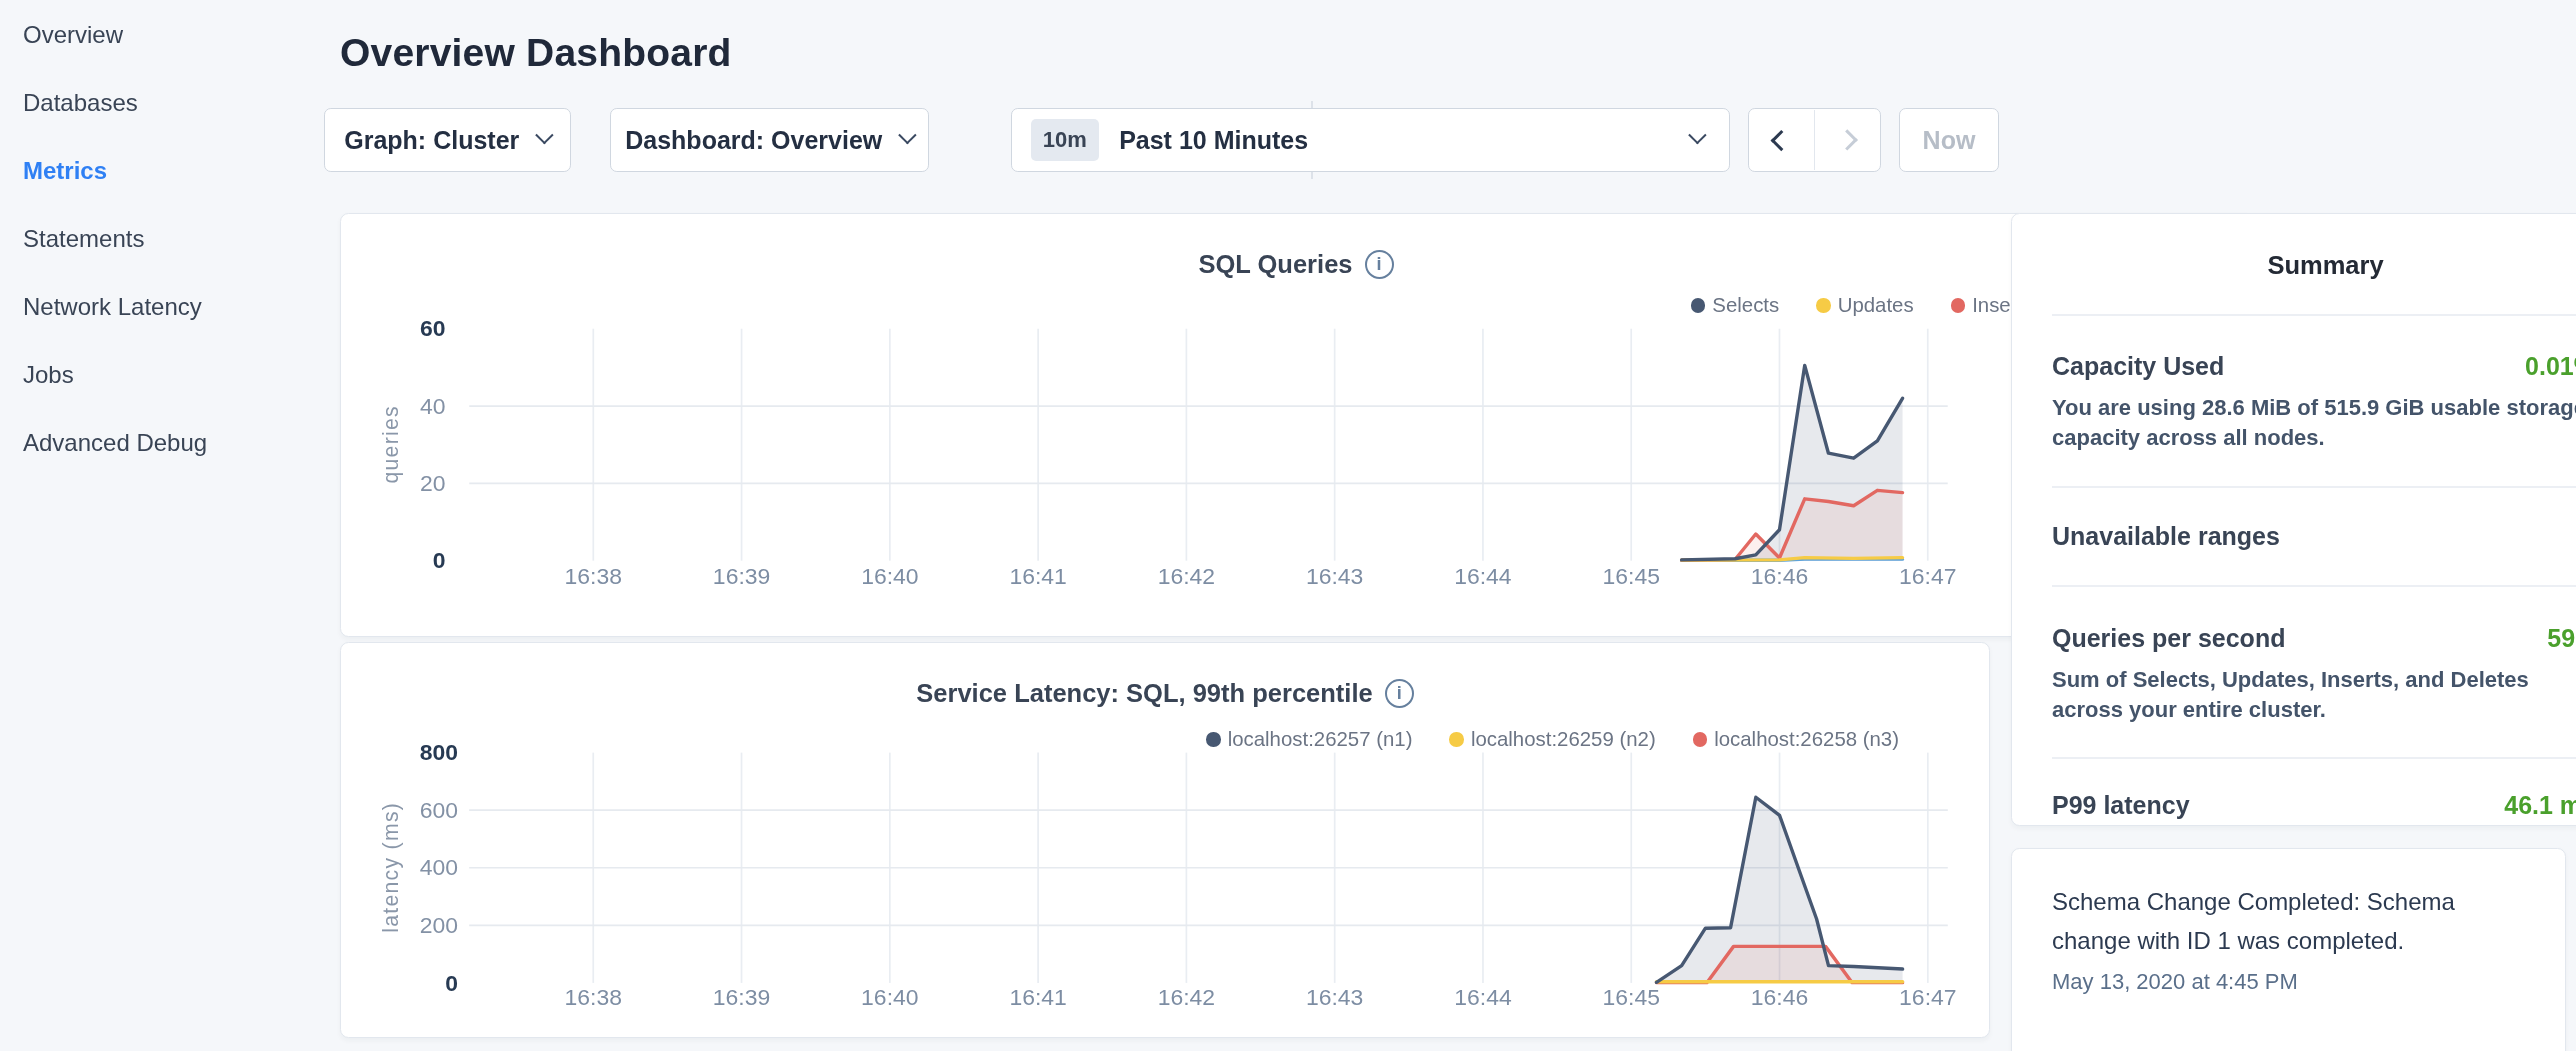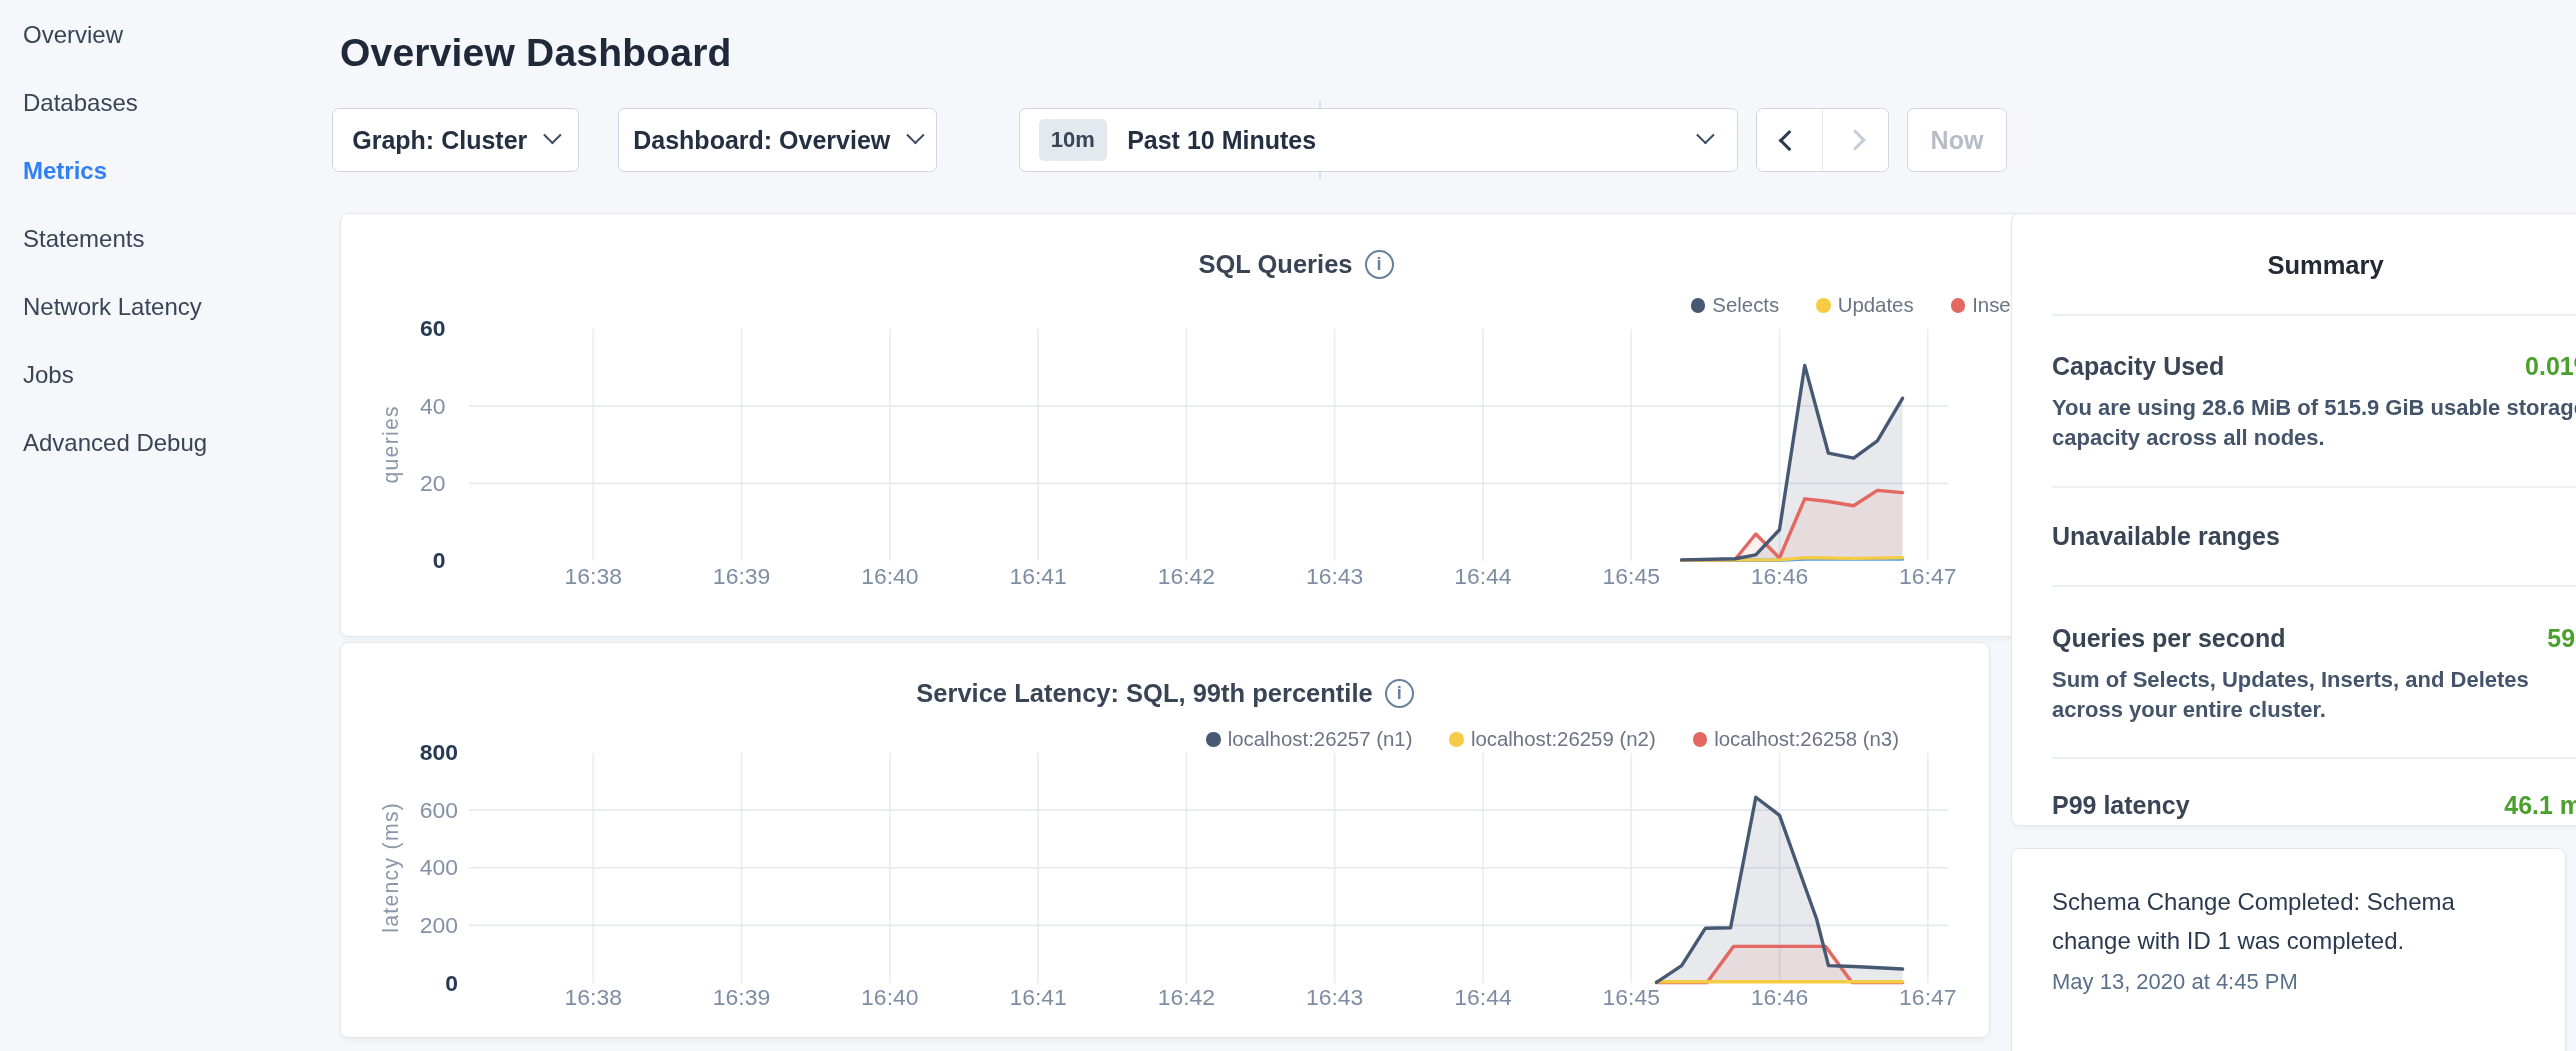--- a/index.html
+++ b/index.html
@@ -9,21 +9,21 @@
     background:#f5f7fa;
     color:#394455;
     position:relative;
   }
   
   .sidebar { position:absolute; left:0; top:0; width:340px; height:1051px; padding:18.7px 0 0 23px; }
   .nav-item { font-size:24px; font-weight:500; color:#394455; height:68px; line-height:31px; cursor:pointer; }
   .nav-item.active { color:#2f80f4; font-weight:700; }
   
   .page-title { position:absolute; left:340px; top:31px; font-size:39px; font-weight:600; color:#20293a; letter-spacing:0.2px; }
-  .controls { position:absolute; left:332px; top:108px; height:80px; width:1701px; }
+  .controls { position:absolute; left:324px; top:108px; height:80px; width:1701px; }
   .ctl-box {
     position:absolute; top:0; height:64px; background:#fff;
     border:1.7px solid #d0d7e0; border-radius:6.8px;
     display:flex; align-items:center; justify-content:center;
     font-size:25px; font-weight:700; color:#242f42; cursor:pointer;
   }
   .dd-chevron { width:12.8px; height:12.8px; border-right:2.6px solid #3a4961; border-bottom:2.6px solid #3a4961;
     transform:rotate(45deg) translate(-1.7px,-1.7px); margin-left:18.7px; margin-top:-5.1px; }
   .ctl-divider { position:absolute; left:987px; top:-6.8px; width:1.7px; height:78px; background:#dde2e9; }
   .time-badge { background:#e4e9f0; border-radius:5.1px; font-size:22px; font-weight:700; color:#394455;

